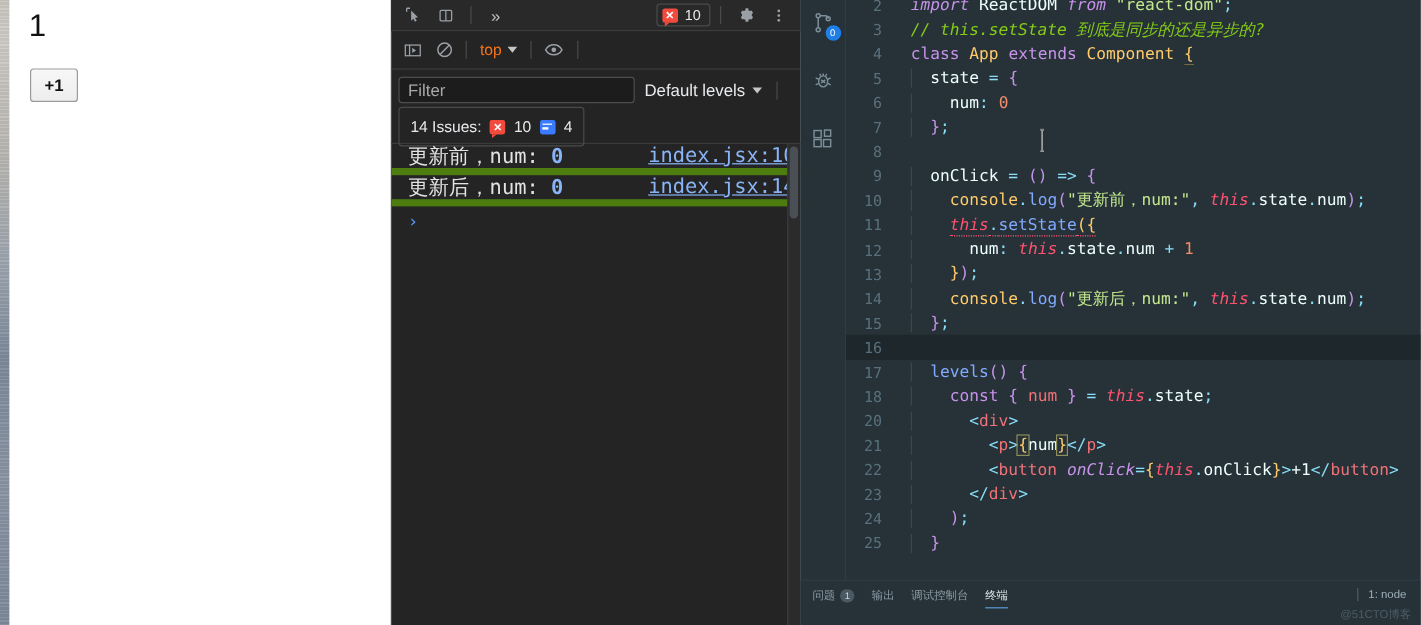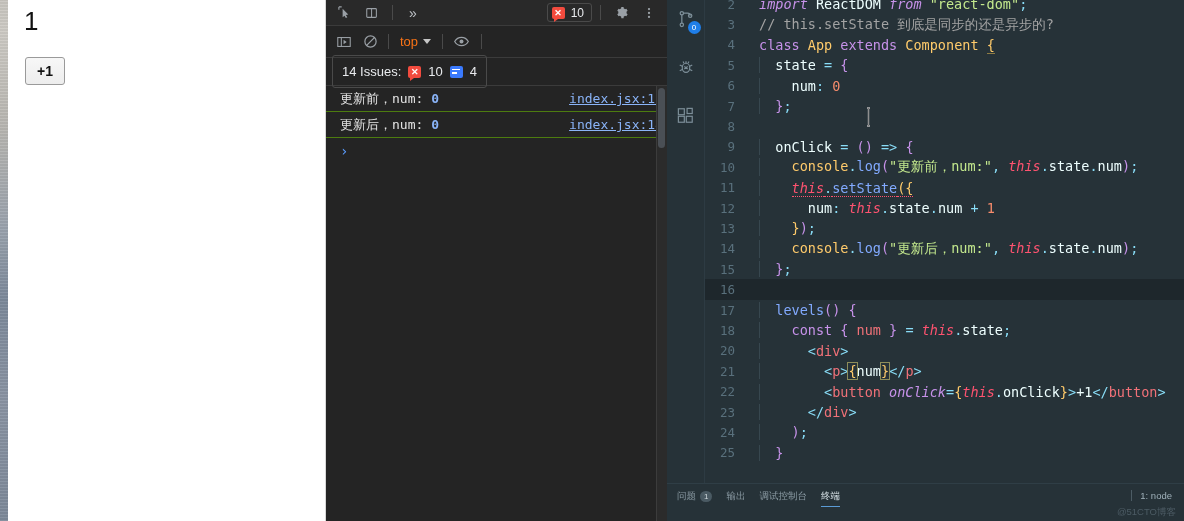--- a/index.html
+++ b/index.html
@@ -130,23 +130,23 @@
     display:flex; align-items:center; gap:7px;
     border:1px solid #4a4a4a; border-radius:3px;
     height:33px; padding:0 9px; font-size:13px; color:#e8eaed; cursor:pointer;
   }
 
   
   #console-messages { flex:1 1 auto; overflow:hidden; position:relative; }
   .console-row {
     display:flex; align-items:center; justify-content:space-between;
     height:26px; padding:0 6px 0 14px;
-    border-bottom:1px solid #4d7c0f;
+    border-bottom:6px solid #4d7c0f;
     font-family:"DejaVu Sans Mono", monospace;
-    font-size:13px;
+    font-size:17px;
   }
   .console-msg { color:#e3e3e3; white-space:nowrap; }
   .console-msg .num-val { color:#8ab4f8; font-weight:bold;}
   .console-src {
     color:#8ab4f8; text-decoration:underline; white-space:nowrap;
     margin-right:-2px; cursor:pointer;
   }
   #console-prompt {
     height:26px; display:flex; align-items:center; padding-left:14px;
     color:#5a9cff; font-size:14px; font-family:"DejaVu Sans Mono", monospace;
@@ -203,21 +203,21 @@
     background:#37474f;
   }
 
   
   .t-kw    { color:#c792ea; font-style:italic; }
   .t-kw2   { color:#c792ea; }
   .t-cls   { color:#ffcb6b; }
   .t-fn    { color:#82aaff; }
   .t-str   { color:#c3e88d; }
   .t-num   { color:#f78c6c; }
-  .t-com   { color:#a3a3a3; }
+  .t-com   { color:#84cc16; font-style:italic; }
   .t-this  { color:#ff5370; font-style:italic; }
   .t-punc  { color:#89ddf7; }
   .t-brace { color:#c792ea; }
   .t-prop  { color:#eeffff; }
   .t-tag   { color:#f07178; }
   .t-brkt  { color:#ffcb6b; }
   .t-attr  { color:#c792ea; font-style:italic; }
   .t-op    { color:#89ddf7; }
   .t-plain { color:#eeffff; }
   .t-ret   { color:#c792ea; font-style:italic;}
@@ -328,20 +328,28 @@
     <span class="dt-sep"></span>
     <span class="dt-icon-btn">
       <svg width="17" height="17" viewBox="0 0 18 18" fill="none" stroke="currentColor" stroke-width="1.3">
         <path d="M1.8 9S4.3 4.6 9 4.6 16.2 9 16.2 9 13.7 13.4 9 13.4 1.8 9 1.8 9z"></path>
         <circle cx="9" cy="9" r="2.1" fill="currentColor" stroke="none"></circle>
       </svg>
     </span>
     <span class="dt-sep" style="margin-left:6px;"></span>
   </div>
 
+  <div class="dt-row-3">
+    <input id="filter-input" type="text" placeholder="Filter" style="">
+    <div class="levels-dropdown">
+      <span>Default levels</span>
+      <span class="caret"></span>
+    </div>
+    <span class="dt-sep"></span>
+  </div>
 
   <div class="dt-row-4">
     <div id="issues-bar">
       <span>14 Issues:</span>
       <span class="err-icon">✕</span>
       <span>10</span>
       <span class="info-icon"></span>
       <span>4</span>
     </div>
   </div>

